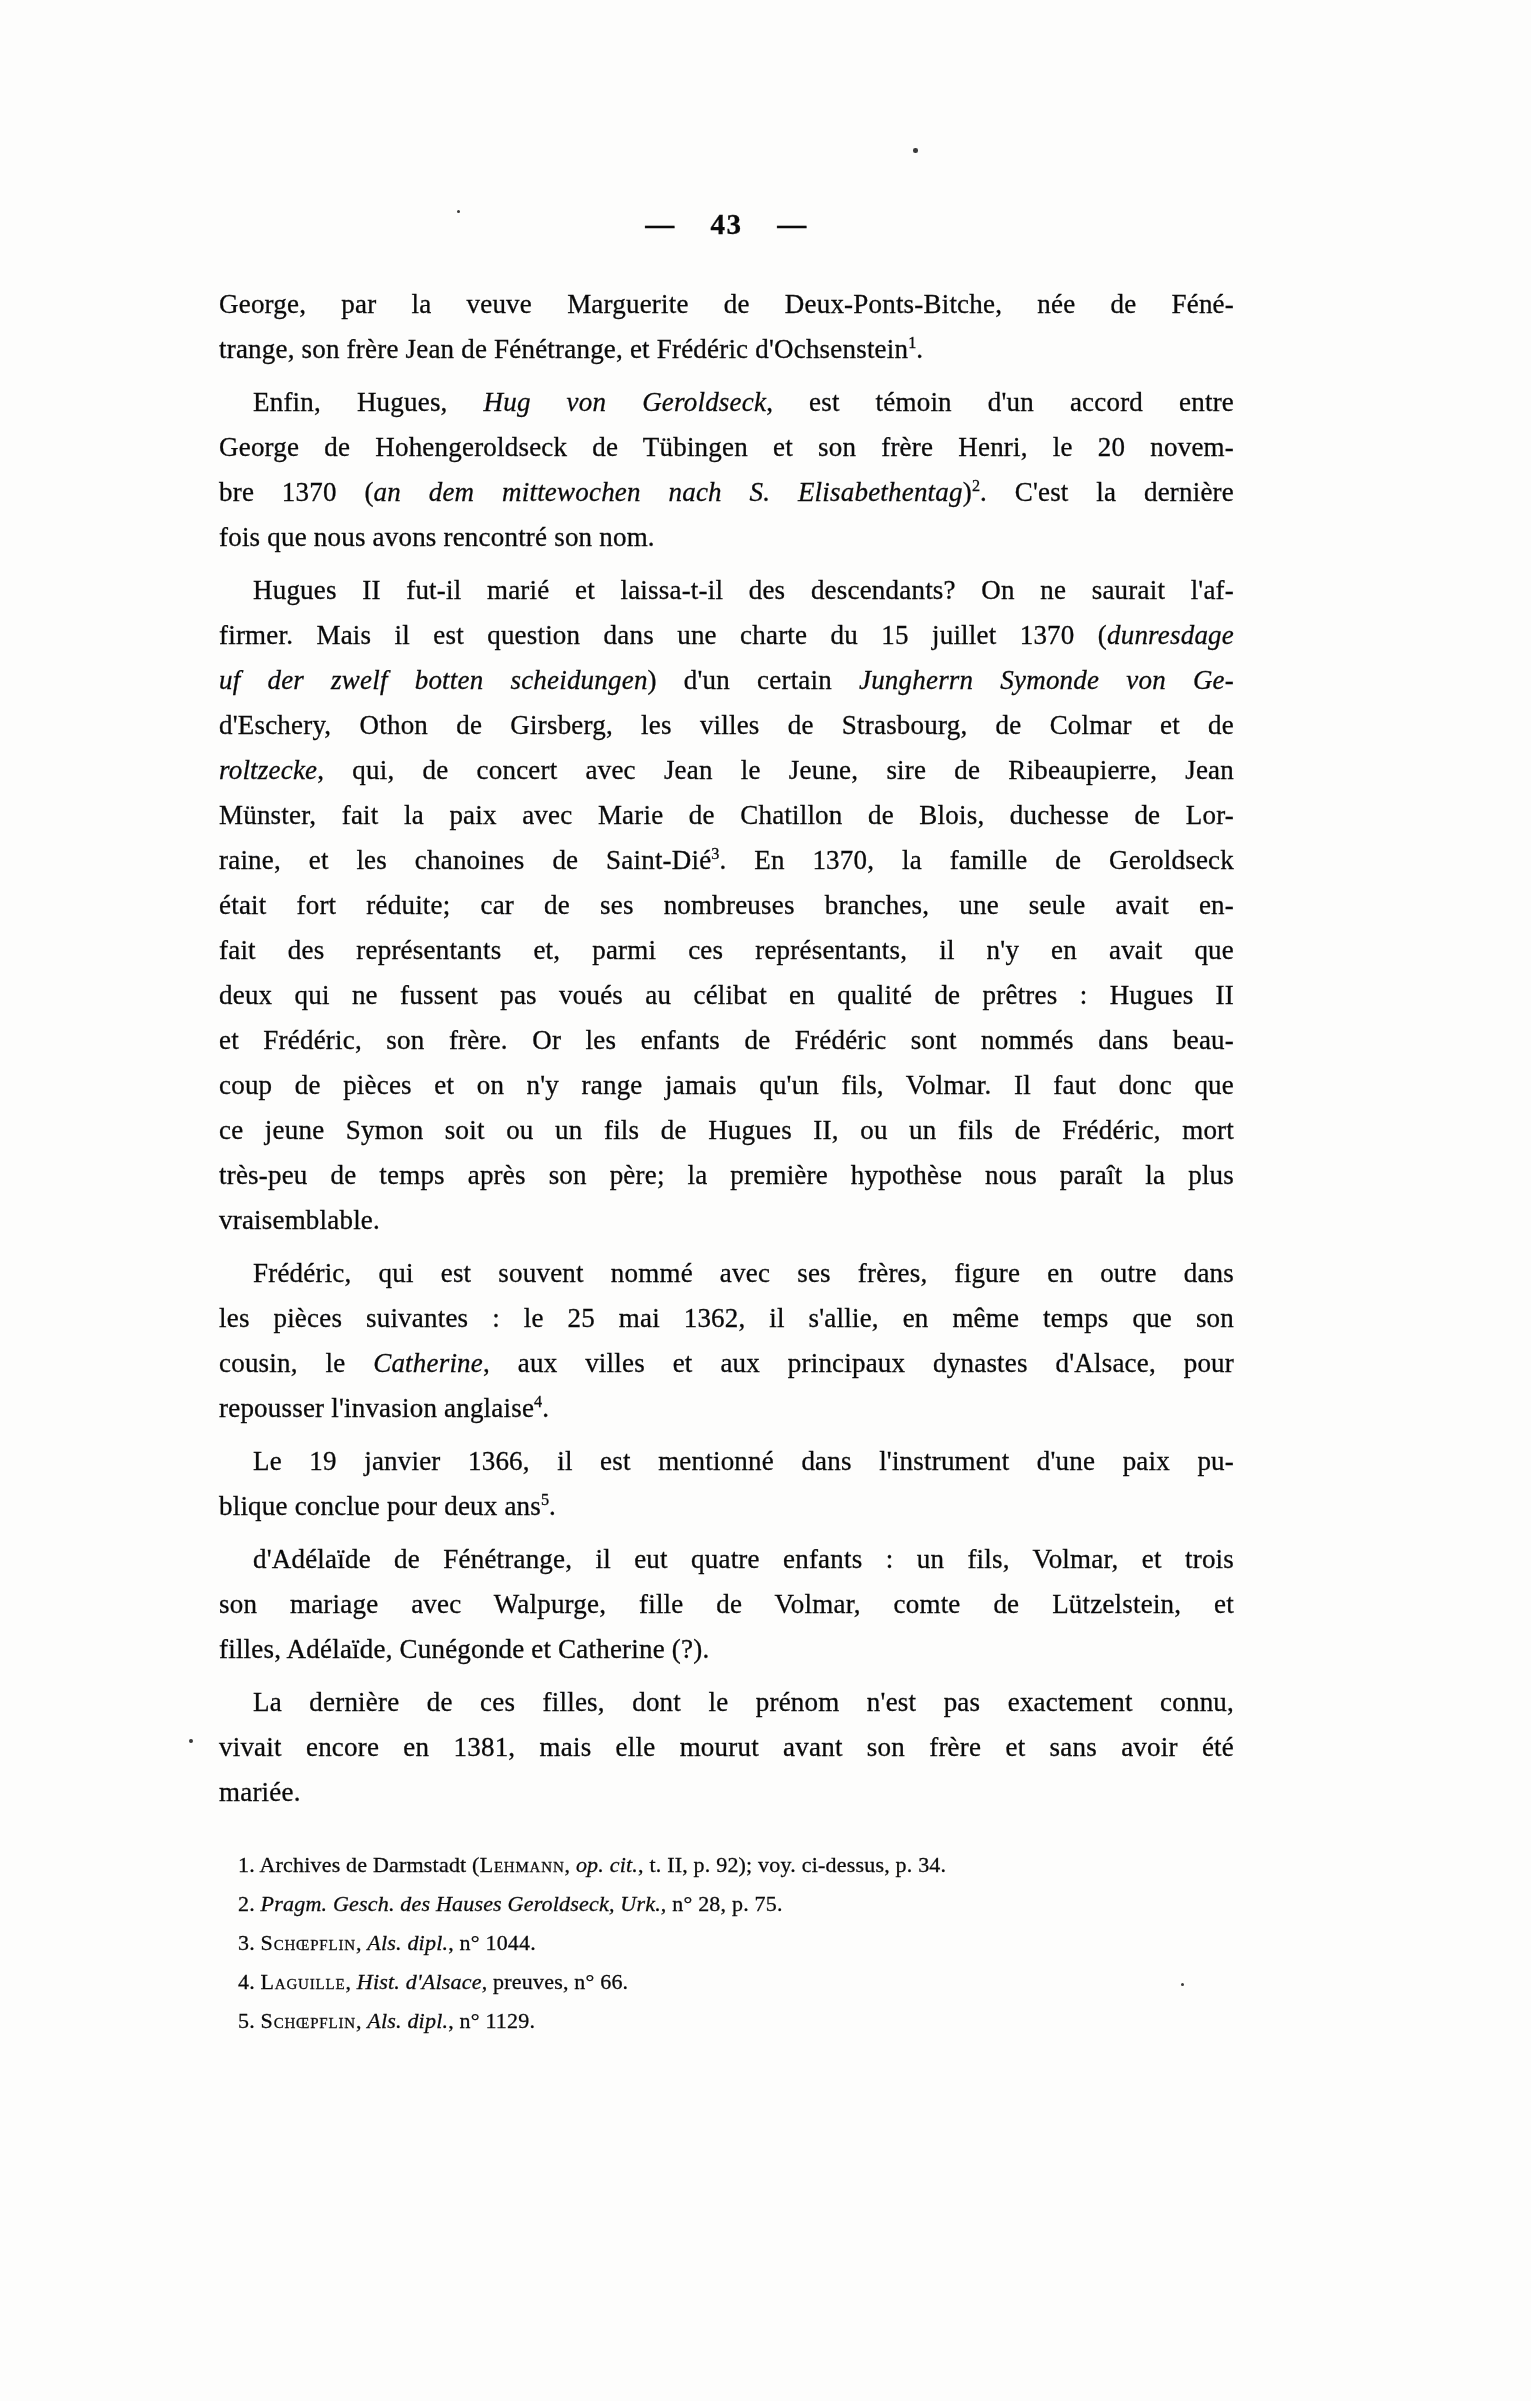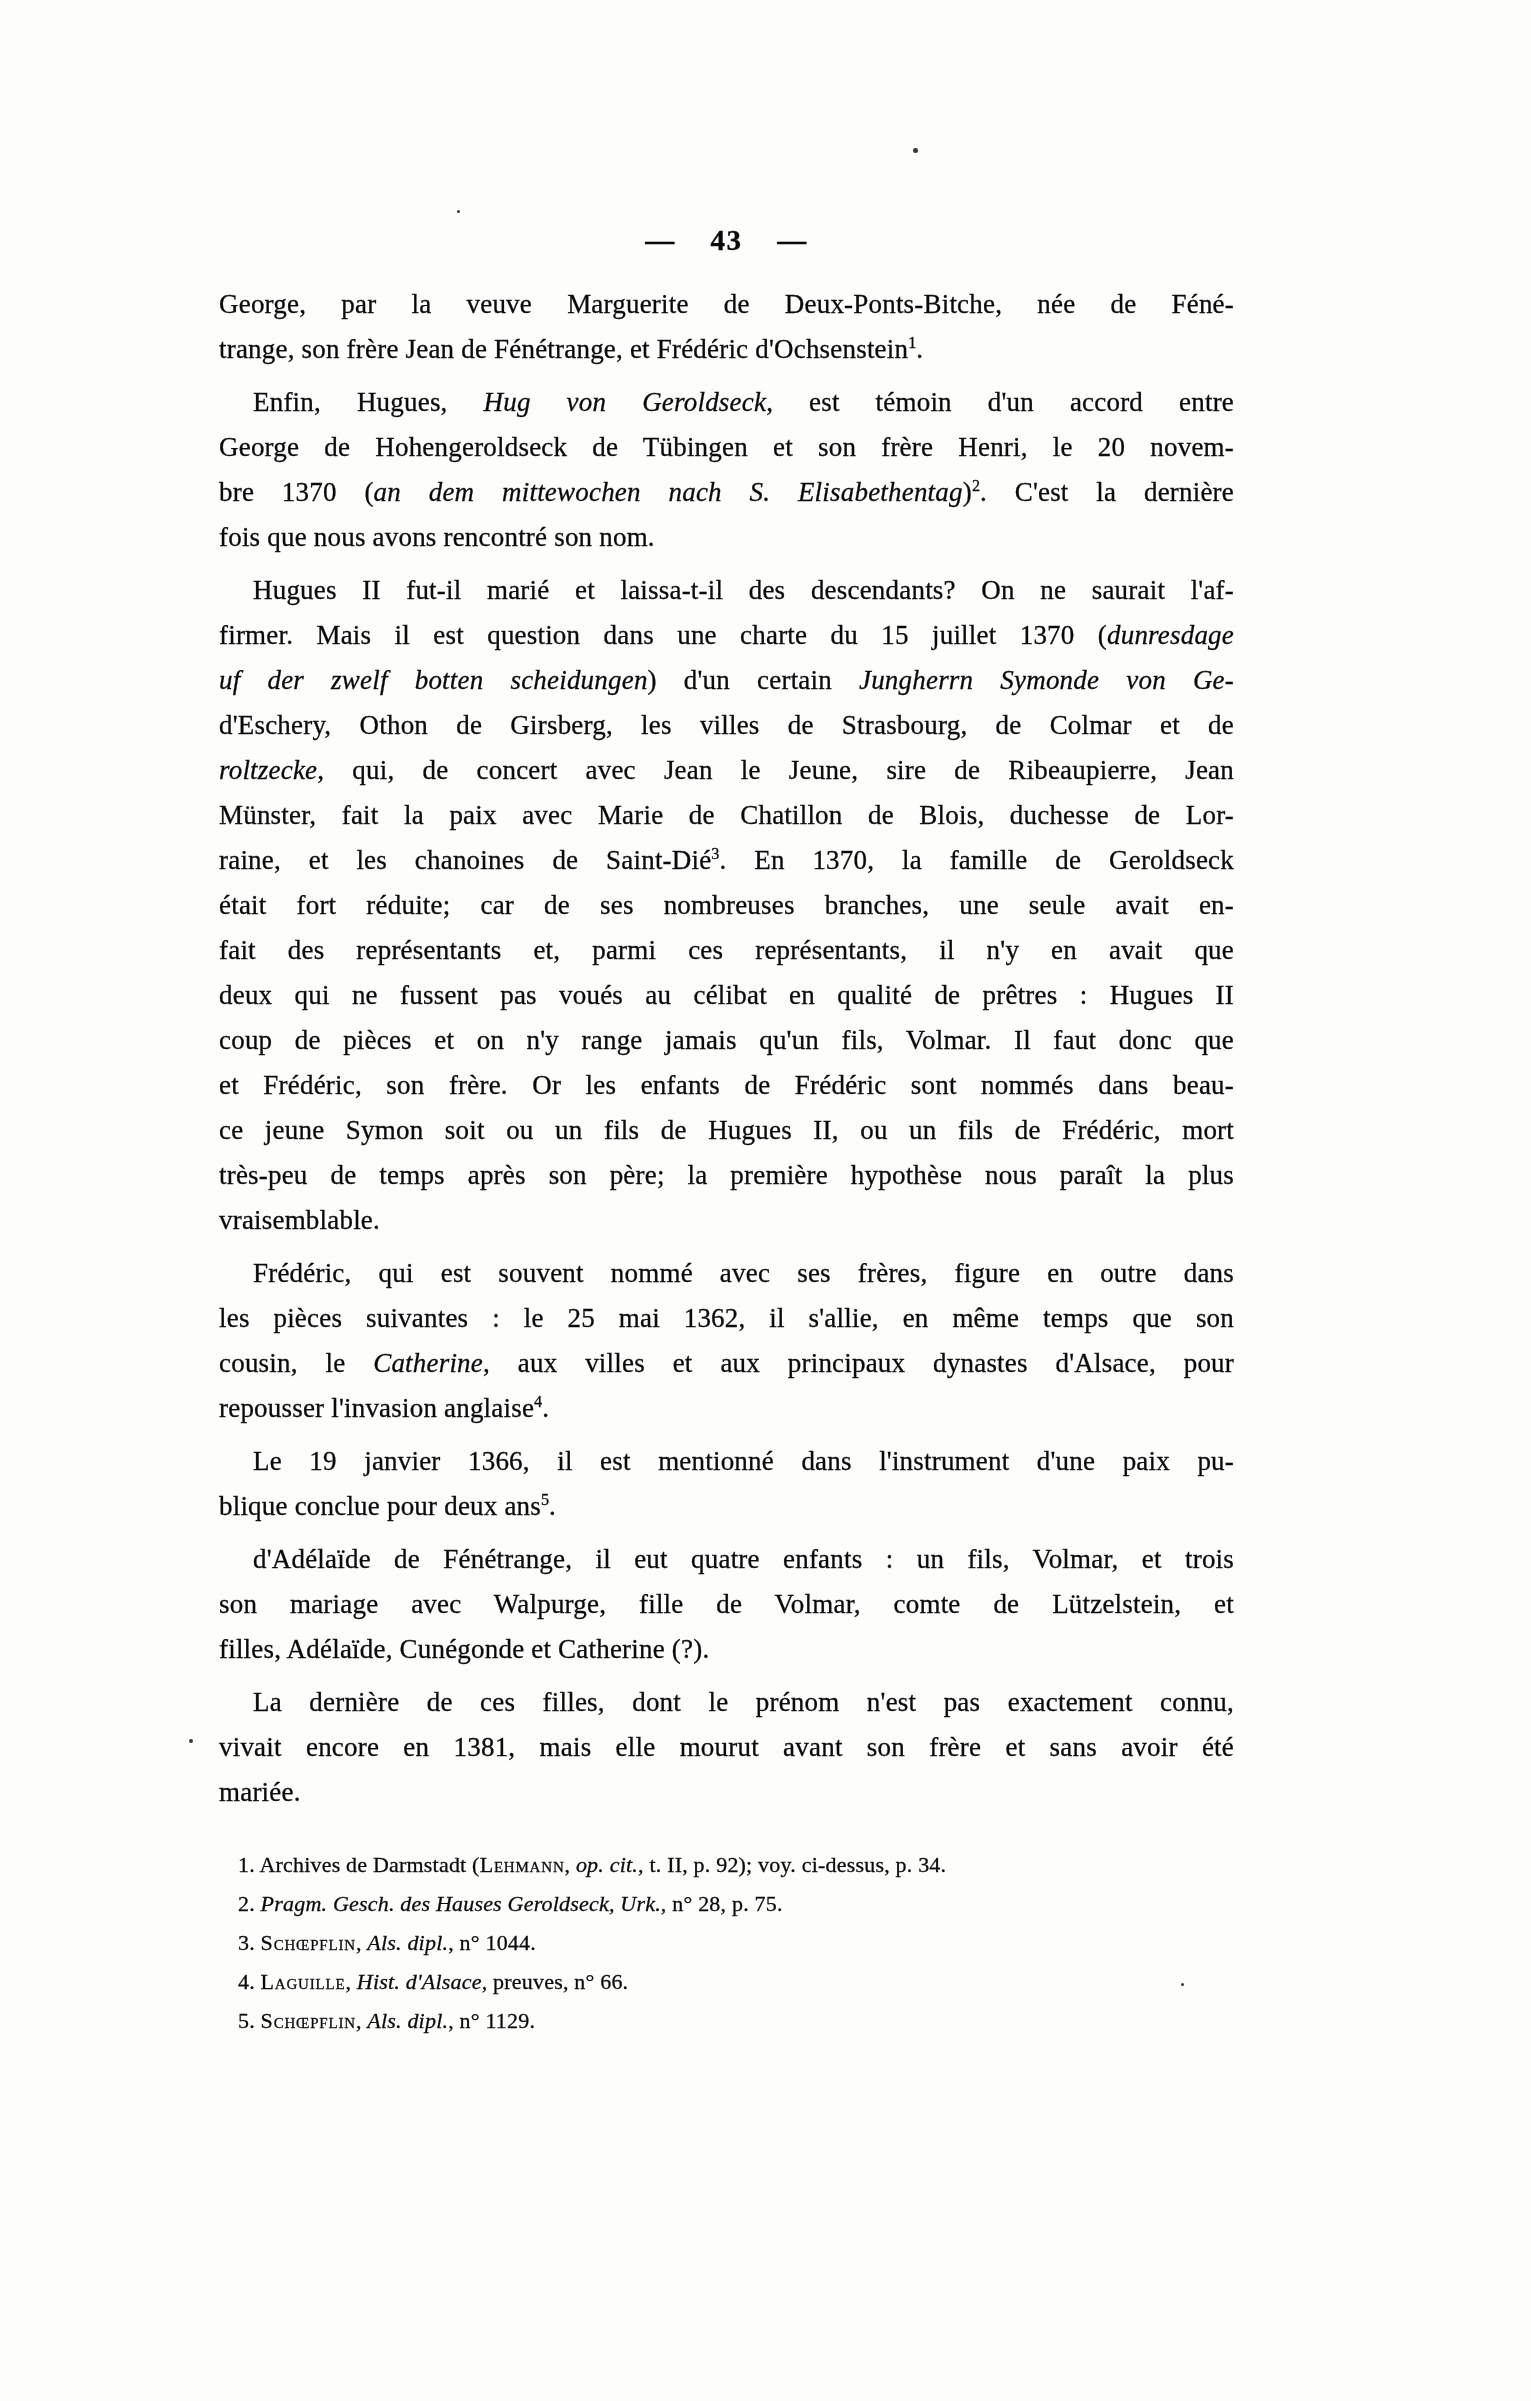--- a/index.html
+++ b/index.html
@@ -6,21 +6,21 @@
   body {
     width: 1531px; height: 2401px;
     background: #fdfdfc;
     position: relative;
     overflow: hidden;
     font-family: "Liberation Serif", serif;
     color: #0a0a0a;
   }
   .page-number {
     position: absolute;
-    top: 224px; left: 211px; width: 1031px;
+    top: 208px; left: 211px; width: 1031px;
     text-align: center;
     font-size: 29px;
     font-weight: bold;
     word-spacing: 26px;
     letter-spacing: 1.5px;
     -webkit-text-stroke: 0.3px #111;
   }
   .body-text {
     position: absolute;
     top: 274px; left: 211px; width: 1031px;
@@ -82,22 +82,22 @@
       <div class="line"><span class="seg normal">Hugues II fut-il marié et laissa-t-il des descendants? On ne saurait l'af-</span></div>
       <div class="line"><span class="seg normal">firmer. Mais il est question dans une charte du 15 juillet 1370 (</span><span class="seg italic">dunresdage</span></div>
       <div class="line"><span class="seg italic">uf der zwelf botten scheidungen</span><span class="seg normal">) d'un certain </span><span class="seg italic">Jungherrn Symonde von Ge-</span></div>
       <div class="line"><span class="seg normal">d'Eschery, Othon de Girsberg, les villes de Strasbourg, de Colmar et de</span></div>
       <div class="line"><span class="seg italic">roltzecke</span><span class="seg normal">, qui, de concert avec Jean le Jeune, sire de Ribeaupierre, Jean</span></div>
       <div class="line"><span class="seg normal">Münster, fait la paix avec Marie de Chatillon de Blois, duchesse de Lor-</span></div>
       <div class="line"><span class="seg normal">raine, et les chanoines de Saint-Dié</span><span class="seg sup">3</span><span class="seg normal">. En 1370, la famille de Geroldseck</span></div>
       <div class="line"><span class="seg normal">était fort réduite; car de ses nombreuses branches, une seule avait en-</span></div>
       <div class="line"><span class="seg normal">fait des représentants et, parmi ces représentants, il n'y en avait que</span></div>
       <div class="line"><span class="seg normal">deux qui ne fussent pas voués au célibat en qualité de prêtres : Hugues II</span></div>
+      <div class="line"><span class="seg normal">et Frédéric, son frère. Or les enfants de Frédéric sont nommés dans beau-</span></div>
       <div class="line"><span class="seg normal">coup de pièces et on n'y range jamais qu'un fils, Volmar. Il faut donc que</span></div>
-      <div class="line"><span class="seg normal">et Frédéric, son frère. Or les enfants de Frédéric sont nommés dans beau-</span></div>
       <div class="line"><span class="seg normal">ce jeune Symon soit ou un fils de Hugues II, ou un fils de Frédéric, mort</span></div>
       <div class="line"><span class="seg normal">très-peu de temps après son père; la première hypothèse nous paraît la plus</span></div>
       <div class="line lastline"><span class="seg normal">vraisemblable.</span></div>
     </div>
     <div class="para indent">
       <div class="line"><span class="seg normal">Frédéric, qui est souvent nommé avec ses frères, figure en outre dans</span></div>
       <div class="line"><span class="seg normal">les pièces suivantes : le 25 mai 1362, il s'allie, en même temps que son</span></div>
       <div class="line"><span class="seg normal">cousin, le </span><span class="seg italic">Catherine</span><span class="seg normal">, aux villes et aux principaux dynastes d'Alsace, pour</span></div>
       <div class="line lastline"><span class="seg normal">repousser l'invasion anglaise</span><span class="seg sup">4</span><span class="seg normal">.</span></div>
     </div>

